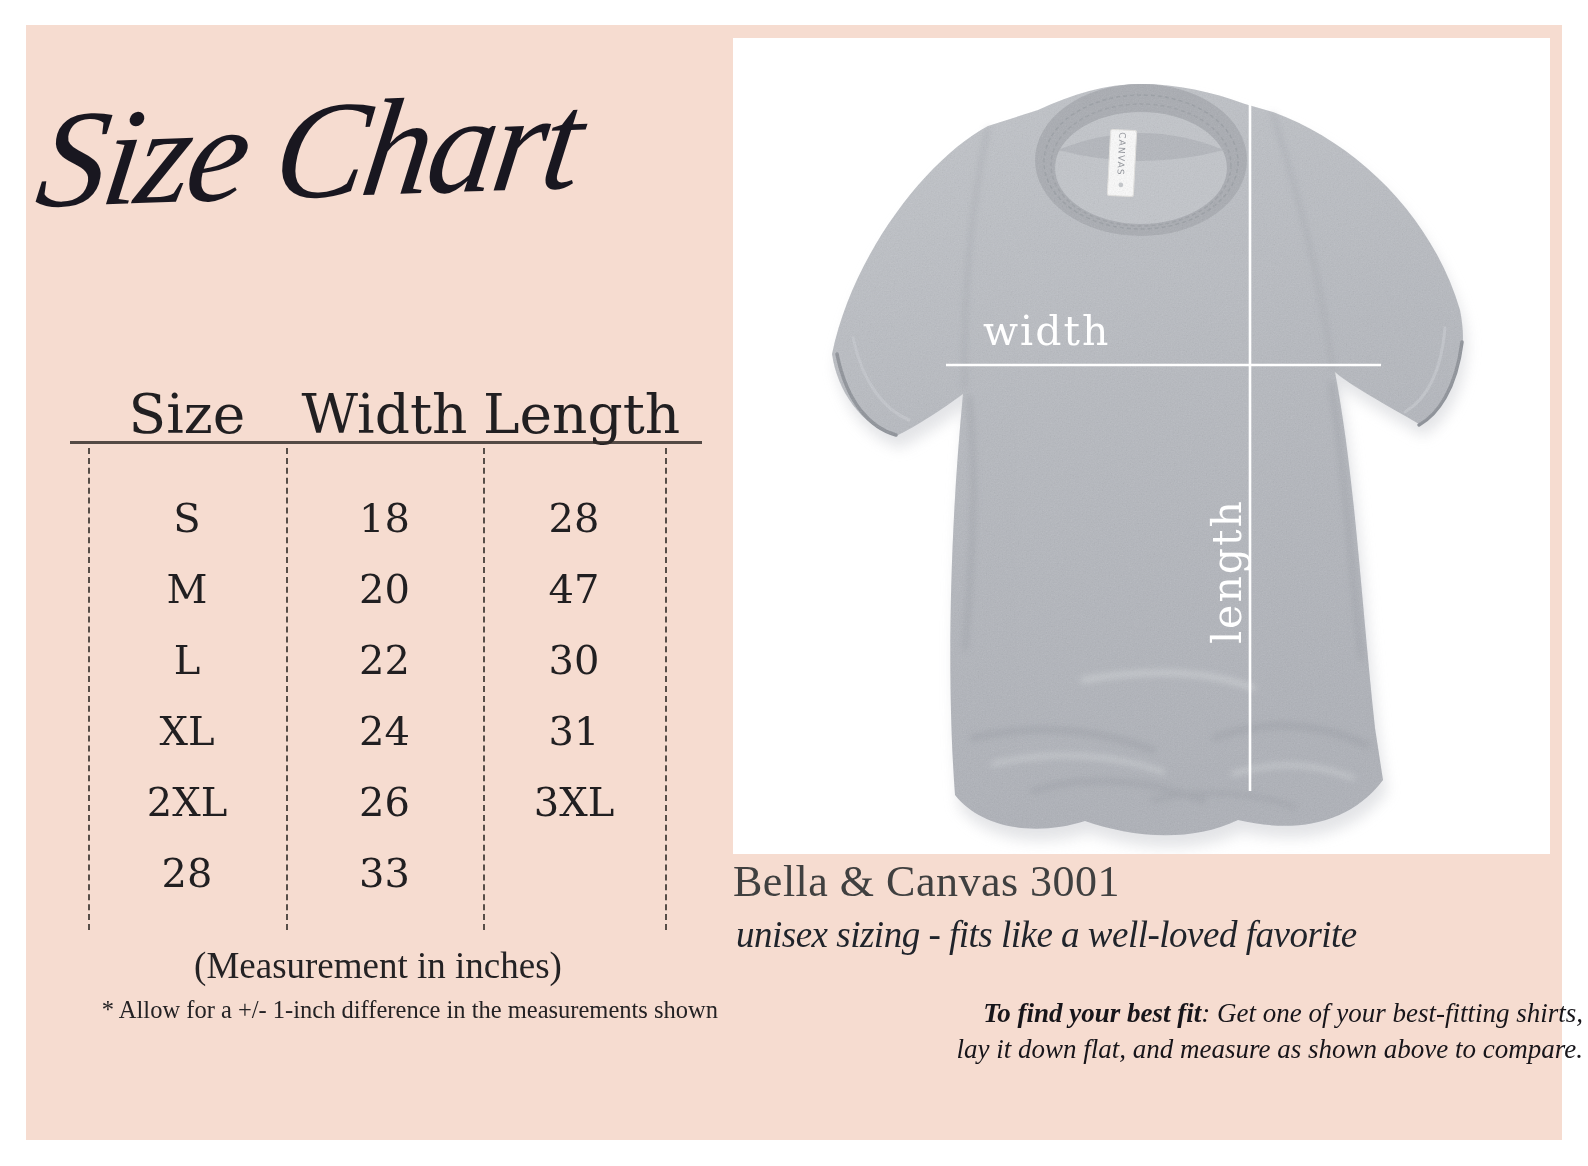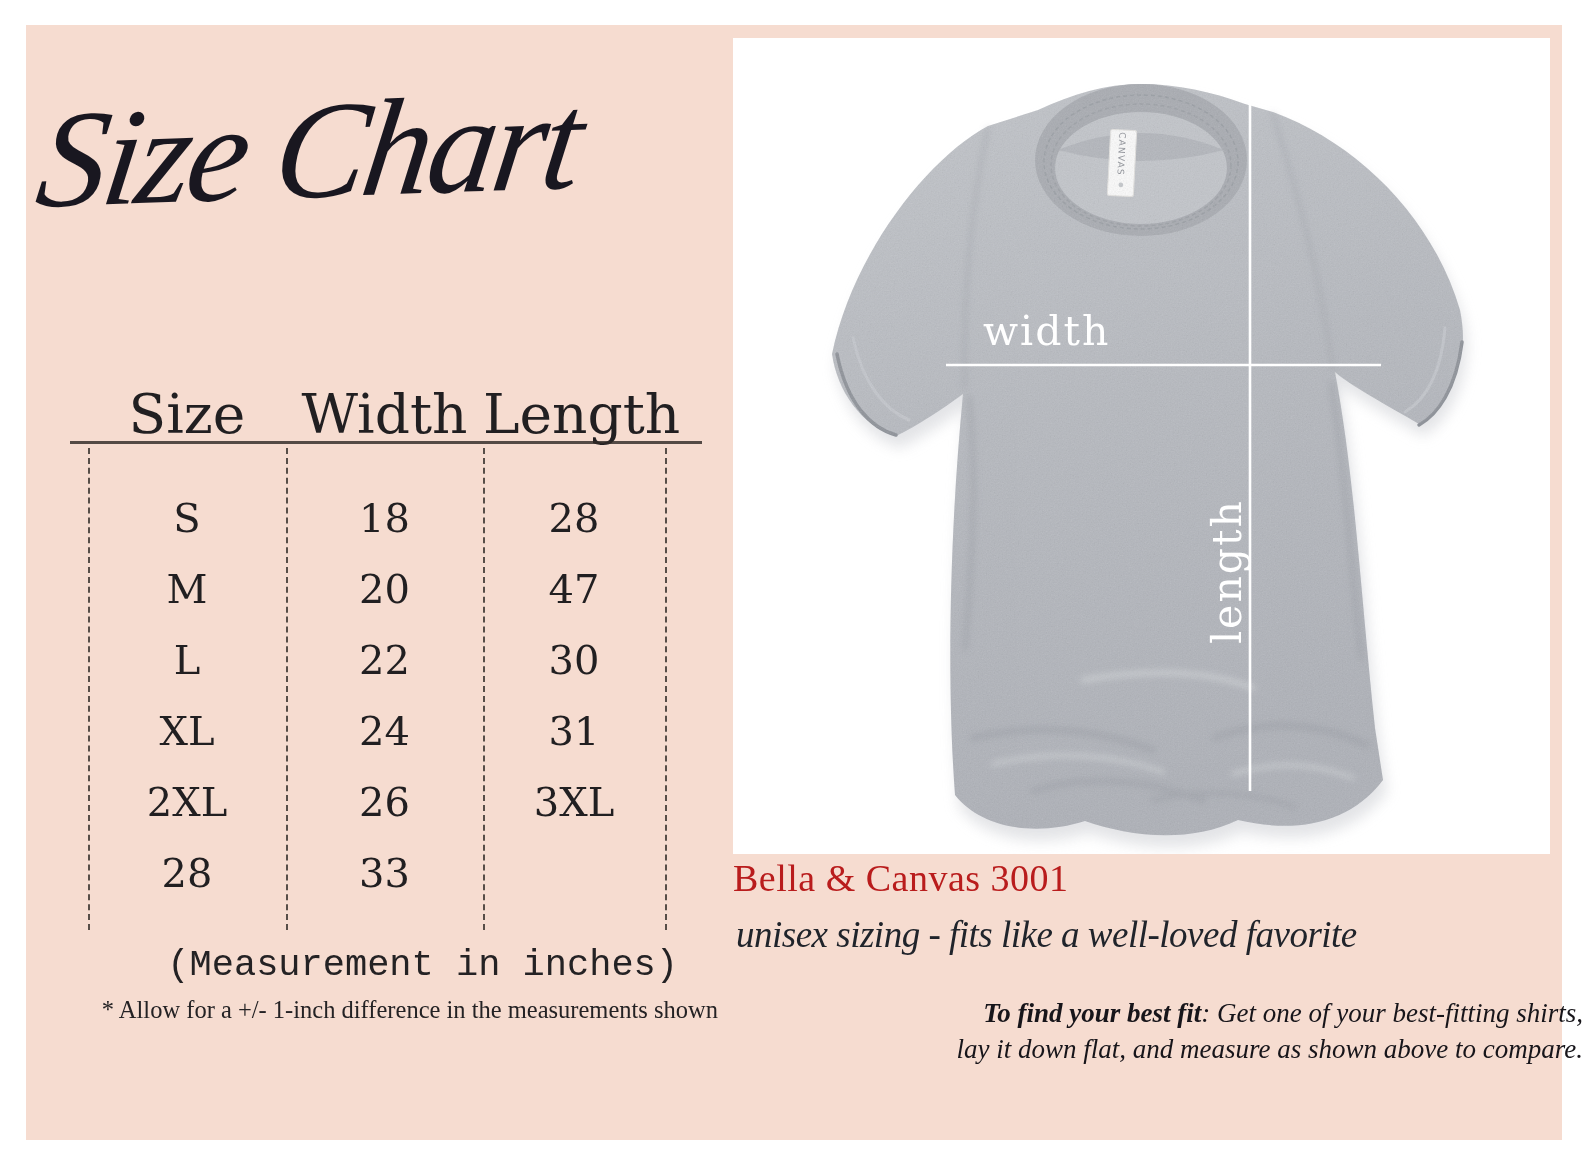--- a/index.html
+++ b/index.html
@@ -17,30 +17,30 @@
   .tbl-head span{display:block;text-align:center;font-family:"DejaVu Serif",serif;
     font-size:55px;color:#211f21;}
   .tbl-rule{position:absolute;left:70px;top:441px;width:632px;height:0;
     border-top:3px solid rgba(48,42,38,.82);filter:blur(.4px);}
   .vline{position:absolute;top:448px;height:482px;width:0;
     border-left:2.5px dashed rgba(48,42,38,.8);}
   .tbl-body{position:absolute;left:88px;top:482px;display:grid;grid-template-columns:198px 197px 182px;
     grid-auto-rows:71px;}
   .tbl-body span{display:flex;align-items:center;justify-content:center;
     font-family:"DejaVu Serif",serif;font-size:40px;color:#211f21;}
-  .note-1{position:absolute;left:78px;top:944px;width:600px;text-align:right;
-    font-size:37px;color:#242224;font-family:Liberation Mono, monospace;}
+  .note-1{position:absolute;left:78px;top:944px;width:600px;text-align:center;
+    font-size:37px;color:#242224;}
   .note-2{position:absolute;left:34px;top:996px;width:684px;text-align:right;
     font-size:24.5px;color:#242224;}
 
   
   .photo-box{position:absolute;left:733px;top:38px;width:817px;height:816px;background:#ffffff;}
   .photo-box svg{display:block;width:100%;height:100%;}
-  .product-name{position:absolute;left:733px;top:856px;font-size:38px;letter-spacing:.5px;
-    color:#b91c1c;white-space:nowrap;text-align:right;}
+  .product-name{position:absolute;left:733px;top:856px;font-size:44px;letter-spacing:.5px;
+    color:#404040;white-space:nowrap;text-align:right;}
   .product-tagline{position:absolute;left:736px;top:913px;font-size:37px;font-style:italic;
     color:#20242b;white-space:nowrap;letter-spacing:-.5px;}
   .fit-tip{position:absolute;left:703px;top:996px;width:880px;text-align:right;
     font-size:27px;font-style:italic;line-height:1.32;color:#17151a;}
   .fit-tip b{font-weight:700;font-style:italic;}
 </style>
 </head>
 <body>
 
 <div class="stage">

